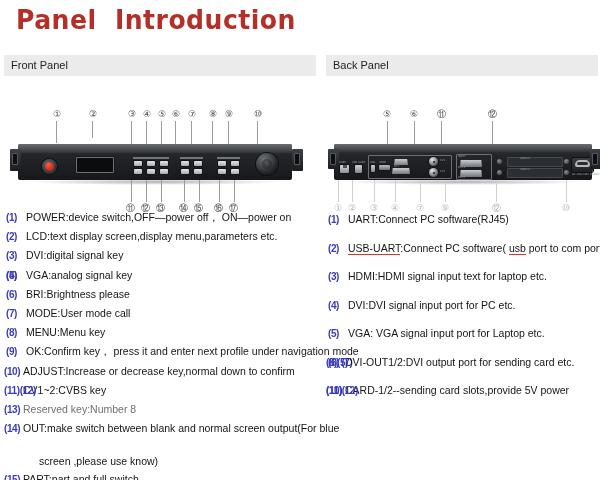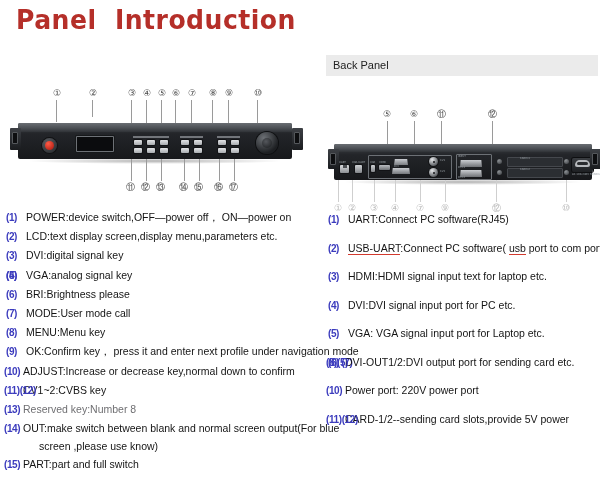--- a/index.html
+++ b/index.html
@@ -169,35 +169,36 @@
   .desc{position:absolute;left:0;width:100%;}
   .ditem{
     position:relative;font-size:10.5px;line-height:11px;color:#141414;
     margin-bottom:8.2px;padding-left:22px;white-space:nowrap;
   }
   .ditem .mk{
     position:absolute;left:2px;top:0;color:#3b3bbd;font-weight:bold;
     font-size:10px;letter-spacing:-.4px;
   }
   .ditem .mk.wide{left:0;}
-  .ditem .cont{display:block;padding-left:16px;white-space:nowrap;margin-top:7px;}
+  .ditem .cont{display:block;padding-left:16px;white-space:nowrap;margin-top:22px;}
   .ditem.dim{color:#6f6f72;}
   .ditem.tight{padding-left:19px;}
   .sp-red{border-bottom:1px solid #d23a2e;}
 
   .desc-left{left:4px;top:212px;width:316px;}
   .desc-right{left:326px;top:214px;width:274px;}
   .desc-right .ditem{margin-bottom:17.5px;}
 </style>
 </head>
 <body>
 
 <div class="page-title">Panel  Introduction</div>
 
 <div class="col col-left">
+  <div class="panel-head">Front Panel</div>
 
   <div class="dev-wrap" style="height:150px;">
 
     <div class="callouts">
       <span class="cal" style="left:49px;top:33px;">①</span>
       <span class="cal" style="left:85px;top:33px;">②</span>
       <span class="cal" style="left:124px;top:33px;">③</span>
       <span class="cal" style="left:139px;top:33px;">④</span>
       <span class="cal" style="left:154px;top:33px;">⑤</span>
       <span class="cal" style="left:168px;top:33px;">⑥</span>
@@ -442,19 +443,18 @@
   </div>
   <div class="ditem">
     <span class="mk">(6) (7)</span>
   </div>
   <div class="ditem tight">
     <span class="mk wide">(8)(5)</span>
     <span>DVI-OUT1/2:DVI output port for sending card etc.</span>
   </div>
   <div class="ditem tight">
     <span class="mk wide">(10)</span>
-    <span>Power port: 220V power port</span>
   </div>
   <div class="ditem tight">
     <span class="mk wide">(11)(12)</span>
     <span>CARD-1/2--sending card slots,provide 5V power</span>
   </div>
 </div>
 
 </body></html>

